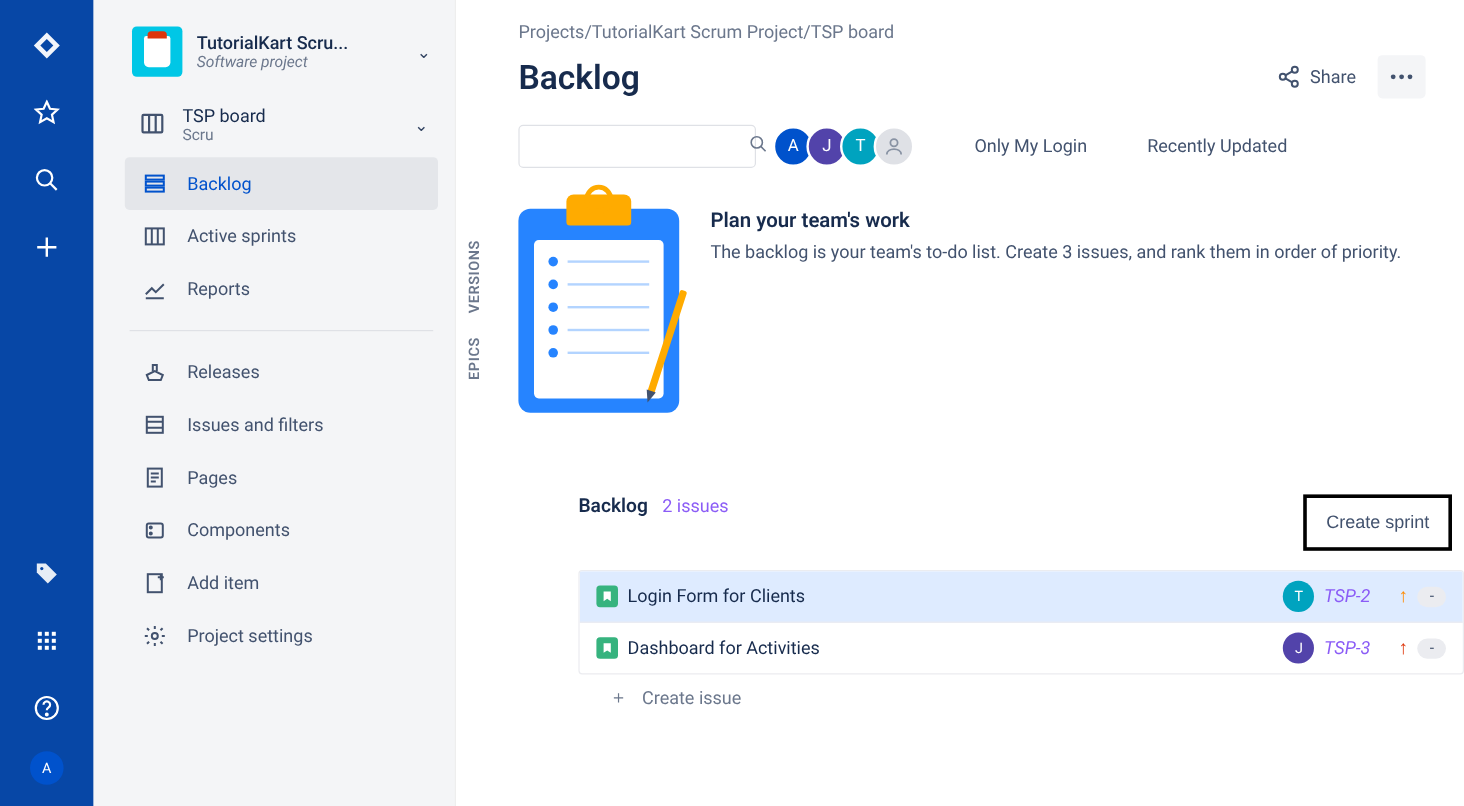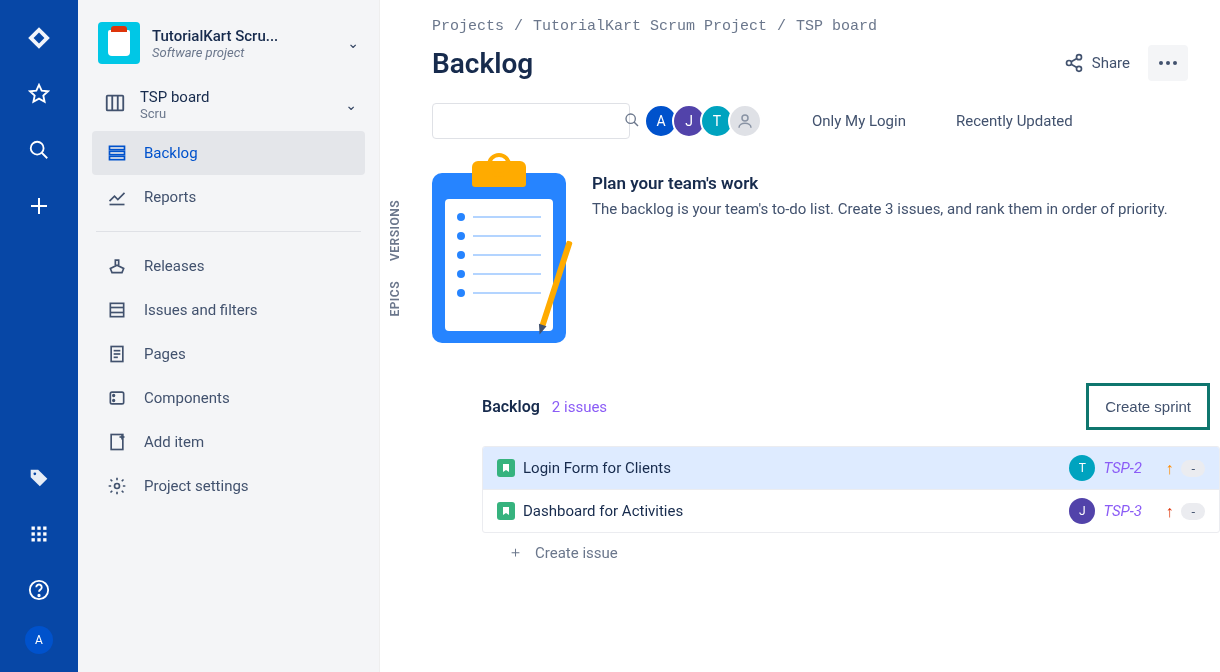--- a/index.html
+++ b/index.html
@@ -6,21 +6,21 @@
   body { font-family: -apple-system, BlinkMacSystemFont, "Segoe UI", Roboto, sans-serif; font-size: 14px; color: #172B4D; background: #fff; overflow: hidden; }
   .app { display: flex; height: 672px; width: 1220px; }
 
   
   .rail { width: 78px; background: #0747A6; display: flex; flex-direction: column; align-items: center; padding-top: 18px; gap: 16px; }
   .rail-icon { width: 40px; height: 40px; display: flex; align-items: center; justify-content: center; color: #fff; border-radius: 50%; cursor: pointer; }
   .rail-spacer { flex: 1; }
   .rail-avatar-user { width: 28px; height: 28px; border-radius: 50%; background: #0052CC; color: #fff; font-size: 12px; display: flex; align-items: center; justify-content: center; margin-bottom: 18px; cursor: pointer; }
 
   
-  .sidebar { width: 302px; background: #F4F5F7; border-right: 1px solid #eee; padding: 18px 14px 0 14px; display: flex; flex-direction: column; overflow-y: auto; }
+  .sidebar { width: 302px; background: #F4F5F7; border-right: 1px solid #eee; padding: 18px 14px 0 26px; display: flex; flex-direction: column; overflow-y: auto; }
   .project-header { display: flex; align-items: center; gap: 12px; padding: 4px 6px 14px 6px; cursor: pointer; }
   .project-icon { width: 42px; height: 42px; border-radius: 4px; background: #00C7E6; display: flex; align-items: center; justify-content: center; }
   .cup { width: 22px; height: 26px; background: #fff; border-radius: 2px 2px 4px 4px; position: relative; }
   .cup::before { content:""; position:absolute; top:-4px; left:3px; right:3px; height:6px; background:#DE350B; border-radius:3px 3px 0 0; }
   .project-header .meta { flex:1; overflow:hidden; }
   .project-header .title { font-size: 15px; font-weight: 500; color:#172B4D; white-space:nowrap; overflow:hidden; text-overflow:ellipsis; }
   .project-header .sub { font-size: 13px; color:#6B778C;font-style:italic; }
   .chev { color:#344563; }
 
   .board-header { display:flex; align-items:center; gap:14px; padding: 10px 8px 10px 12px; cursor:pointer; }
@@ -29,21 +29,21 @@
   .board-header .sub { font-size: 13px; color:#6B778C; }
 
   .sidenav-item { display:flex; align-items:center; gap:16px; padding: 12px 14px; border-radius: 4px; color:#42526E; cursor:pointer; font-size: 15px; }
   .sidenav-item.active { background:#E4E6EA; color:#0052CC; }
   .sidenav-item.active .icon { color:#0052CC; }
   .sidenav-item .icon { width:22px; display:flex; justify-content:center; color:#42526E; }
   .divider { height:1px; background:#DFE1E6; margin: 12px 4px; }
 
   
   .main { flex:1; padding: 18px 0 0 52px; position:relative; overflow:hidden; }
-  .breadcrumb { color:#6B778C; font-size: 15px; display:flex; gap:10px; align-items:center;font-family:Liberation Mono, monospace; }
+  .breadcrumb { color:#6B778C; font-size: 15px; display:flex; gap:0; align-items:center; }
   .breadcrumb a { color:#6B778C; text-decoration:none; }
   .page-title-row { display:flex; align-items:center; margin-top: 10px; }
   h1.page-title { font-size: 28px; font-weight: 600; color:#172B4D; flex:1; }
   .title-actions { display:flex; align-items:center; gap:18px; margin-right: 32px; }
   .share-btn { display:flex; align-items:center; gap:8px; color:#42526E; font-size:15px; cursor:pointer; }
   .more-btn { width:40px; height:36px; background:#F4F5F7; border-radius:4px; display:flex; align-items:center; justify-content:center; color:#42526E; cursor:pointer; }
 
   .toolbar { display:flex; align-items:center; gap: 20px; margin-top: 22px; }
   .search-box { width: 198px; height: 36px; border:1px solid #DFE1E6; border-radius:4px; display:flex; align-items:center; padding: 0 10px; }
   .search-box input { border:none; outline:none; flex:1; font-size:14px; background:transparent; }
@@ -67,21 +67,21 @@
   .pencil { position:absolute; right:-6px; top: 40px; width:6px; height:90px; background:#FFAB00; transform: rotate(18deg); border-radius:2px; }
   .pencil::after { content:""; position:absolute; bottom:-8px; left:-1px; width:0; height:0; border-left:4px solid transparent; border-right:4px solid transparent; border-top:10px solid #42526E; }
 
   .plan-text h3 { font-size: 17px; font-weight:600; margin-bottom: 6px; color:#172B4D; }
   .plan-text p { font-size: 15px; color:#42526E; max-width: 580px; line-height:1.45; }
 
   .backlog-section { margin-top: 40px; margin-left: 50px; }
   .backlog-header { display:flex; align-items:center; gap:12px; }
   .backlog-header .bl-title { font-size: 16px; font-weight:600; }
   .backlog-header .count { color:#8b5cf6; font-size:15px; }
-  .create-sprint-wrap { margin-left:auto; margin-right: 10px; border: 3px solid #0f766e; padding: 6px 4px; }
+  .create-sprint-wrap { margin-left:auto; margin-right: 10px; border: 3px solid #000000; padding: 6px 4px; margin-top: 28px; }
   .create-sprint { padding: 6px 12px; color:#42526E; font-size: 15px; cursor:pointer; background:#fff; border:none; }
 
   .issue-list { margin-top: 16px; border:1px solid #EBECF0; border-radius:3px; overflow:hidden; }
   .issue-row { display:flex; align-items:center; padding: 8px 14px; gap: 8px; font-size:15px; border-bottom:1px solid #EBECF0; cursor:pointer; }
   .issue-row:last-child { border-bottom:none; }
   .issue-row.sel { background:#DEEBFF; }
   .issue-icon { width:18px; height:18px; background:#36B37E; border-radius:3px; display:flex; align-items:center; justify-content:center; color:#fff; font-size:11px; }
   .issue-summary { flex:1; color:#172B4D; }
   .issue-av { width:26px; height:26px; border-radius:50%; display:flex; align-items:center; justify-content:center; color:#fff; font-size:12px; }
   .issue-key { color:#8b5cf6; width:54px;font-style:italic; }
@@ -178,20 +178,30 @@
 
     <div class="sidenav-item active">
       <span class="icon">
         <svg width="20" height="20" viewBox="0 0 24 24" fill="none" stroke="currentColor" stroke-width="2">
             <rect x="3" y="4" width="18" height="4"></rect>
             <rect x="3" y="10" width="18" height="4"></rect>
             <rect x="3" y="16" width="18" height="4"></rect>
           </svg>
       </span>
       <span>Backlog</span>
+    </div>
+    <div class="sidenav-item">
+      <span class="icon">
+        <svg width="20" height="20" viewBox="0 0 24 24" fill="none" stroke="currentColor" stroke-width="2">
+            <rect x="3" y="4" width="18" height="16"></rect>
+            <line x1="9" y1="4" x2="9" y2="20"></line>
+            <line x1="15" y1="4" x2="15" y2="20"></line>
+          </svg>
+      </span>
+      <span>Active sprints</span>
     </div>
     <div class="sidenav-item">
       <span class="icon">
         <svg width="20" height="20" viewBox="0 0 24 24" fill="none" stroke="currentColor" stroke-width="2">
             <polyline points="3 17 9 11 13 15 21 7"></polyline>
             <line x1="3" y1="21" x2="21" y2="21"></line>
           </svg>
       </span>
       <span>Reports</span>
     </div>

